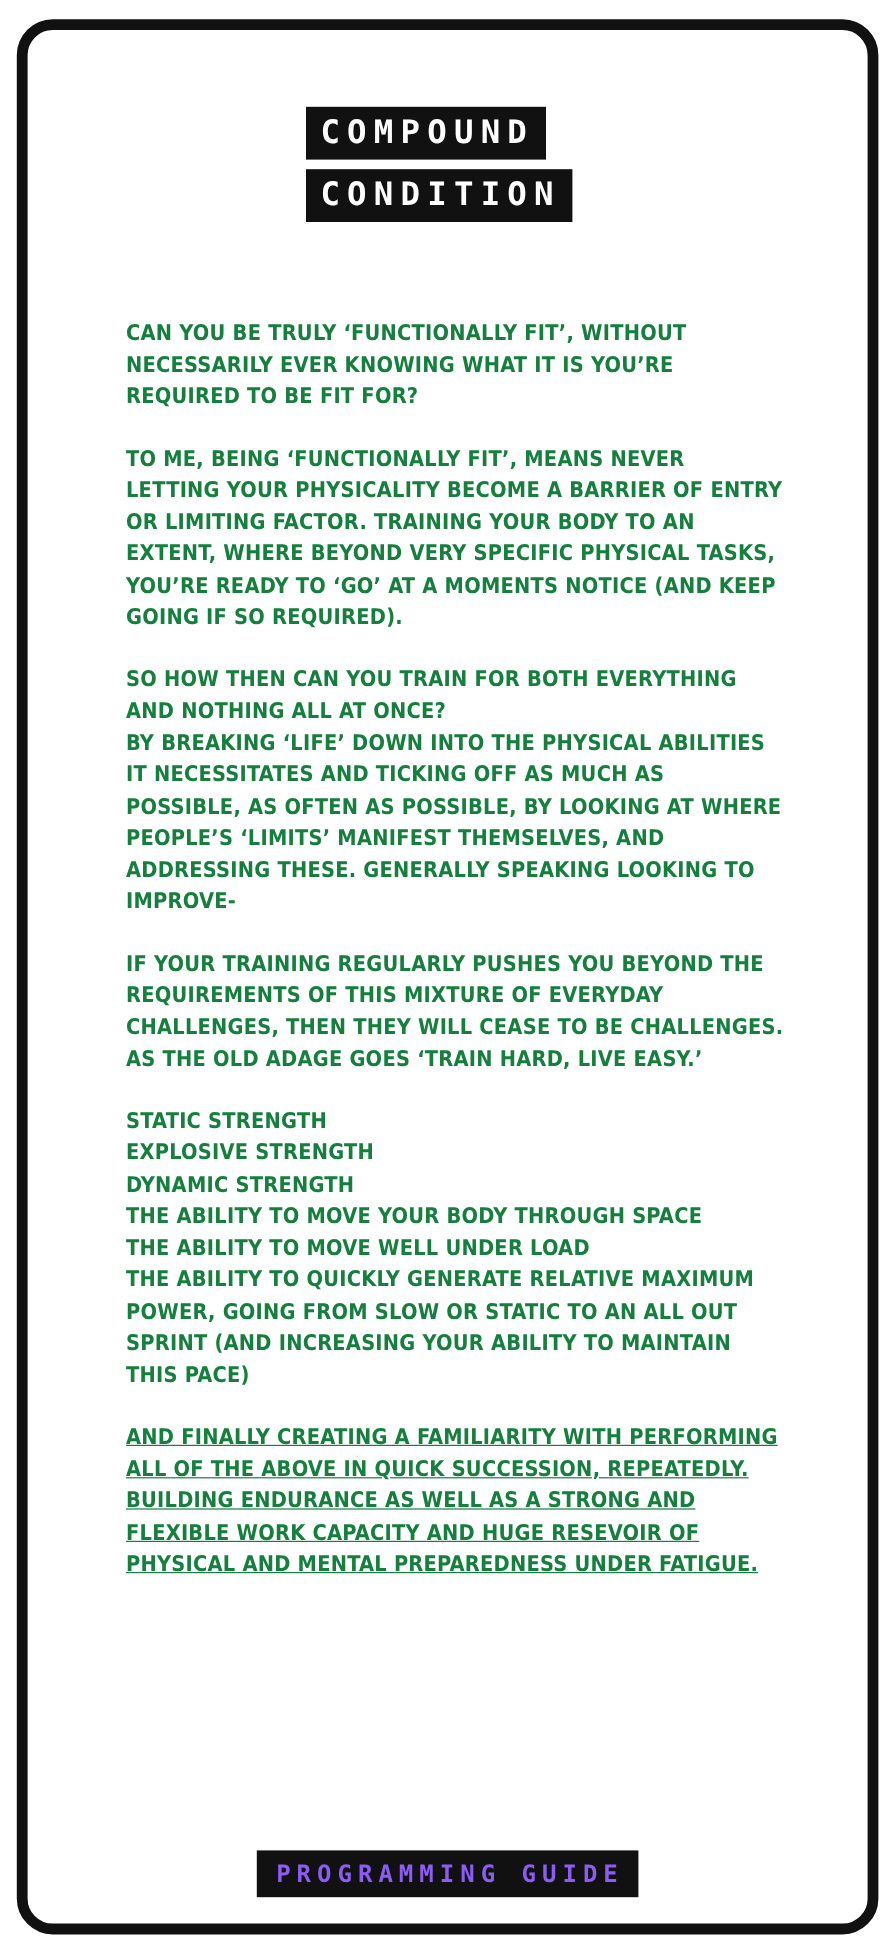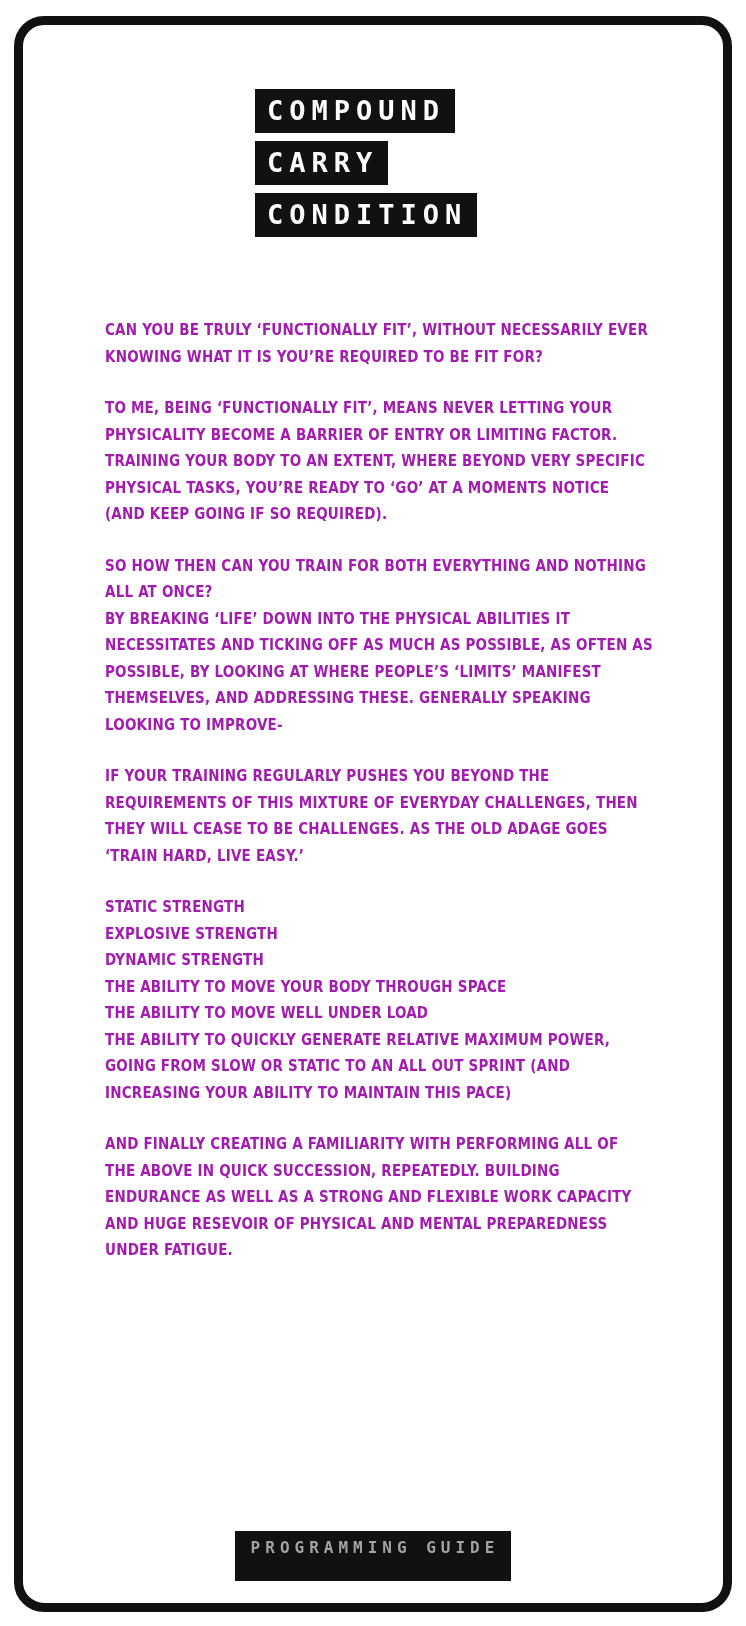--- a/index.html
+++ b/index.html
@@ -63,70 +63,69 @@
     margin-bottom: 8px;
     white-space: nowrap;
   }
   .title-row { display: block; }
 
   
   .body-copy {
     margin-top: 72px;
     margin-left: 30px;
     margin-right: 18px;
-    color: #a21caf;
+    color: #15803d;
     font-family: "DejaVu Sans Condensed", "Liberation Sans Narrow", "Liberation Sans", sans-serif;
     font-weight: 700;
-    font-size: 15px;
+    font-size: 18px;
     line-height: 26.5px;
     letter-spacing: 0.2px;
     font-stretch: condensed;
     text-transform: uppercase;
   }
   .para {
     margin: 0 0 25px 0;
     white-space: pre-line;
   }
-  .para:last-child { margin-bottom: 4px; }
+  .para:last-child { margin-bottom: 4px; text-decoration: underline; }
 
   
   .list-block {
     margin: 12px 0 25px 0;
     white-space: pre-line;
   }
 
   
   .footer {
     position: absolute;
     left: 0;
     right: 0;
     bottom: 22px;
     text-align: center;
   }
   .footer-badge {
     display: inline-block;
     background: #111111;
-    color: #a3a3a3;
+    color: #8b5cf6;
     font-family: "DejaVu Sans Mono", monospace;
-    font-size: 16px;
+    font-size: 20px;
     font-weight: 700;
     letter-spacing: 5px;
-    padding: 7px 12px 24px 16px;
+    padding: 7px 12px 8px 16px;
   }
 </style>
 </head>
 <body>
 
 <div class="page">
   <div class="frame">
     <div class="inner">
 
       <div class="title-block">
         <span class="title-row"><span class="title-line">COMPOUND</span></span>
-        <span class="title-row"><span class="title-line">CARRY</span></span>
         <span class="title-row"><span class="title-line">CONDITION</span></span>
       </div>
 
       <div class="body-copy">
         <p class="para">Can you be truly ‘functionally fit’, without necessarily ever knowing what it is you’re required to be fit for?</p>
         <p class="para">To me, being ‘functionally fit’, means never letting your physicality become a barrier of entry or limiting factor. Training your body to an extent, where beyond very specific physical tasks, you’re ready to ‘go’ at a moments notice (and keep going if so required).</p>
         <p class="para">So how then can you train for both everything and nothing all at once?
 By breaking ‘life’ down into the physical abilities it necessitates and ticking off as much as possible, as often as possible, by looking at where people’s ‘limits’ manifest themselves, and addressing these. Generally speaking looking to improve-</p>
         <p class="para">If your training regularly pushes you beyond the requirements of this mixture of everyday challenges, then they will cease to be challenges. As the old adage goes ‘train hard, live easy.’</p>
         <p class="list-block">Static strength

